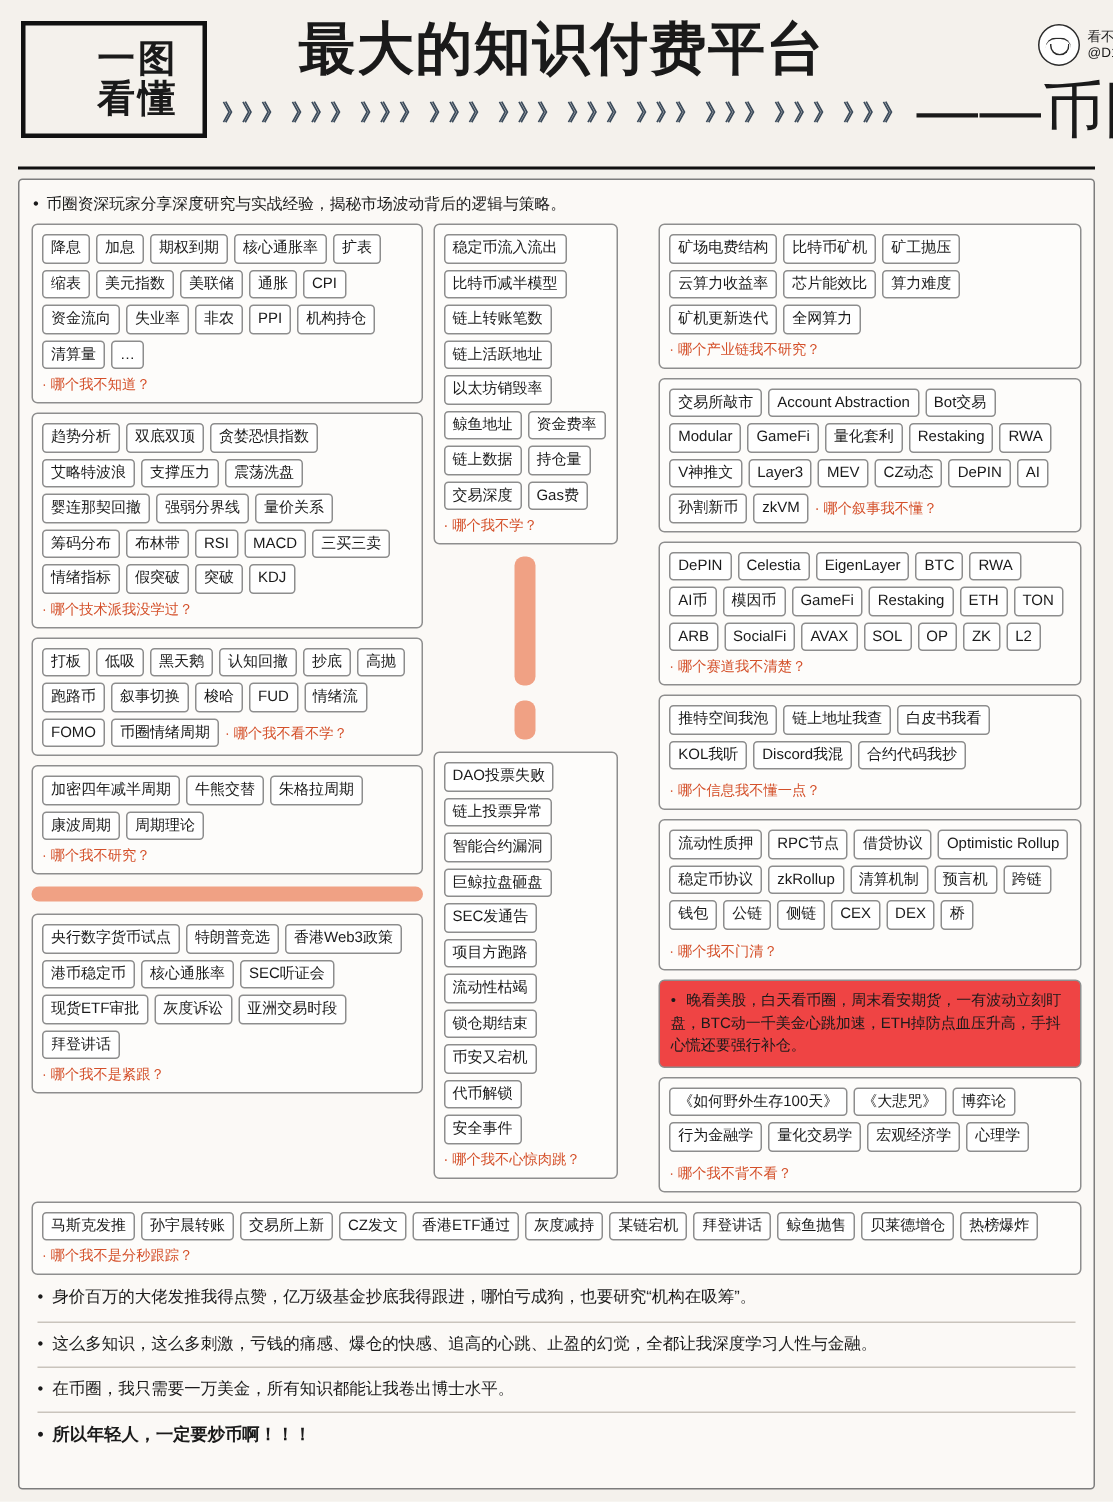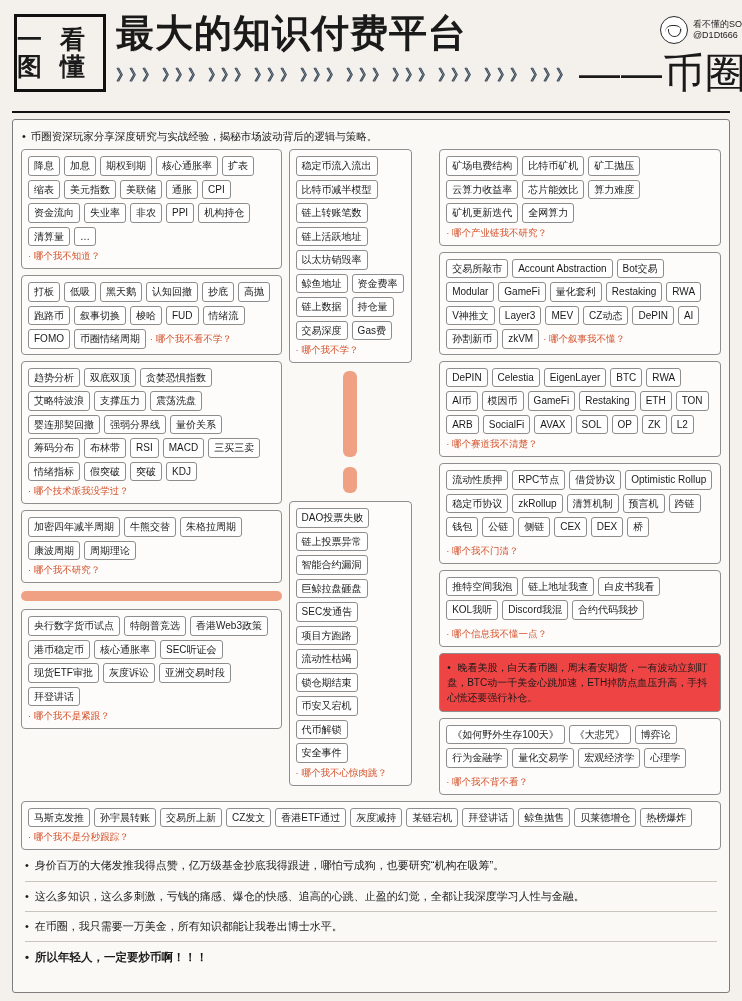--- a/index.html
+++ b/index.html
@@ -15,25 +15,26 @@
     box-sizing:border-box;
     padding:10px 12px 8px 12px;
     display:flex;flex-direction:column;
   }
 
   
   .header{display:flex;align-items:flex-start;gap:10px;padding:4px 2px 6px 2px;}
   .logo-box{
     border:3px solid #111;
     width:86px;height:72px;
-    display:flex;flex-direction:row;align-items:center;justify-content:center;
+    display:flex;flex-direction:column;align-items:center;justify-content:center;
     font-weight:bold;font-size:25px;line-height:1.08;letter-spacing:2px;
     flex:none;
-  }
-  .head-mid{flex:1;display:flex;flex-direction:column;}
+    padding-left:32px;
+  }
+  .head-mid{flex:1;display:flex;flex-direction:column;text-align:center;}
   .head-title{
     font-size:38px;font-weight:bold;letter-spacing:1px;line-height:1;
     white-space:nowrap;
   }
   .arrow-row{
     display:flex;gap:7px;margin-top:14px;color:#3b4a5a;font-size:15px;font-weight:bold;
     letter-spacing:-2px;
   }
   .head-right{display:flex;flex-direction:column;align-items:flex-end;flex:none;padding-top:2px;}
   .brand{display:flex;align-items:center;gap:5px;}
@@ -173,39 +174,20 @@
             <span class="chip">CPI</span>
             <span class="chip">资金流向</span>
             <span class="chip">失业率</span>
             <span class="chip">非农</span>
             <span class="chip">PPI</span>
             <span class="chip">机构持仓</span>
             <span class="chip">清算量</span>
             <span class="chip">…</span>
           </div>
           <div class="q">哪个我不知道？</div>
-        </div>
-
-        <div class="card">
-          <div class="chips">
-            <span class="chip">打板</span>
-            <span class="chip">低吸</span>
-            <span class="chip">黑天鹅</span>
-            <span class="chip">认知回撤</span>
-            <span class="chip">抄底</span>
-            <span class="chip">高抛</span>
-            <span class="chip">跑路币</span>
-            <span class="chip">叙事切换</span>
-            <span class="chip">梭哈</span>
-            <span class="chip">FUD</span>
-            <span class="chip">情绪流</span>
-            <span class="chip">FOMO</span>
-            <span class="chip">币圈情绪周期</span>
-            <span class="q">哪个我不看不学？</span>
-          </div>
         </div>
 
         <div class="card">
           <div class="chips">
             <span class="chip">趋势分析</span>
             <span class="chip">双底双顶</span>
             <span class="chip">贪婪恐惧指数</span>
             <span class="chip">艾略特波浪</span>
             <span class="chip">支撑压力</span>
             <span class="chip">震荡洗盘</span>
@@ -220,20 +202,39 @@
             <span class="chip">情绪指标</span>
             <span class="chip">假突破</span>
             <span class="chip">突破</span>
             <span class="chip">KDJ</span>
           </div>
           <div class="q">哪个技术派我没学过？</div>
         </div>
 
         <div class="card">
           <div class="chips">
+            <span class="chip">打板</span>
+            <span class="chip">低吸</span>
+            <span class="chip">黑天鹅</span>
+            <span class="chip">认知回撤</span>
+            <span class="chip">抄底</span>
+            <span class="chip">高抛</span>
+            <span class="chip">跑路币</span>
+            <span class="chip">叙事切换</span>
+            <span class="chip">梭哈</span>
+            <span class="chip">FUD</span>
+            <span class="chip">情绪流</span>
+            <span class="chip">FOMO</span>
+            <span class="chip">币圈情绪周期</span>
+            <span class="q">哪个我不看不学？</span>
+          </div>
+        </div>
+
+        <div class="card">
+          <div class="chips">
             <span class="chip">加密四年减半周期</span>
             <span class="chip">牛熊交替</span>
             <span class="chip">朱格拉周期</span>
             <span class="chip">康波周期</span>
             <span class="chip">周期理论</span>
           </div>
           <div class="q">哪个我不研究？</div>
         </div>
 
         <div class="bar wide"></div>
@@ -360,51 +361,51 @@
             <span class="chip">SOL</span>
             <span class="chip">OP</span>
             <span class="chip">ZK</span>
             <span class="chip">L2</span>
           </div>
           <div class="q">哪个赛道我不清楚？</div>
         </div>
 
         <div class="card">
           <div class="chips">
+            <span class="chip">推特空间我泡</span>
+            <span class="chip">链上地址我查</span>
+            <span class="chip">白皮书我看</span>
+            <span class="chip">KOL我听</span>
+            <span class="chip">Discord我混</span>
+            <span class="chip">合约代码我抄</span>
+            <span class="q">哪个信息我不懂一点？</span>
+          </div>
+        </div>
+
+        <div class="card">
+          <div class="chips">
             <span class="chip">流动性质押</span>
             <span class="chip">RPC节点</span>
             <span class="chip">借贷协议</span>
             <span class="chip">Optimistic Rollup</span>
             <span class="chip">稳定币协议</span>
             <span class="chip">zkRollup</span>
             <span class="chip">清算机制</span>
             <span class="chip">预言机</span>
             <span class="chip">跨链</span>
             <span class="chip">钱包</span>
             <span class="chip">公链</span>
             <span class="chip">侧链</span>
             <span class="chip">CEX</span>
             <span class="chip">DEX</span>
             <span class="chip">桥</span>
             <span class="q">哪个我不门清？</span>
           </div>
         </div>
 
-        <div class="card">
-          <div class="chips">
-            <span class="chip">推特空间我泡</span>
-            <span class="chip">链上地址我查</span>
-            <span class="chip">白皮书我看</span>
-            <span class="chip">KOL我听</span>
-            <span class="chip">Discord我混</span>
-            <span class="chip">合约代码我抄</span>
-            <span class="q">哪个信息我不懂一点？</span>
-          </div>
-        </div>
-
         <div class="note">
           <span class="dot">•</span>
           <span>晚看美股，白天看币圈，周末看安期货，一有波动立刻盯盘，BTC动一千美金心跳加速，ETH掉防点血压升高，手抖心慌还要强行补仓。</span>
         </div>
 
         <div class="card">
           <div class="chips">
             <span class="chip">《如何野外生存100天》</span>
             <span class="chip">《大悲咒》</span>
             <span class="chip">博弈论</span>

